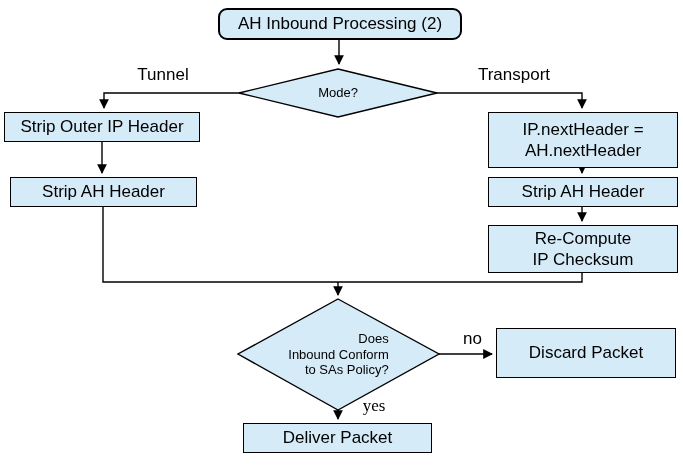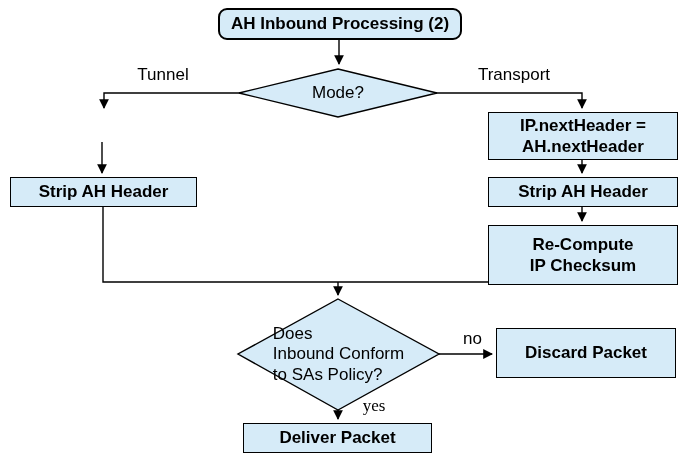--- a/index.html
+++ b/index.html
@@ -13,26 +13,26 @@
   }
   svg.wires { position: absolute; left: 0; top: 0; width: 683px; height: 468px; }
   .wire  { stroke: var(--connector, #000); stroke-width: 1.4; fill: none; }
   .shape { fill: var(--node-fill, #d6ebf8); stroke: var(--node-border, #000); stroke-width: 1.4; }
   .node {
     position: absolute; box-sizing: border-box;
     background: var(--node-fill, #d6ebf8);
     border: 1px solid var(--node-border, #000);
     display: flex; align-items: center; justify-content: center;
     text-align: center; white-space: pre-line;
-    font-size: 17px; line-height: 1.24; font-weight: bold;
+    font-size: 17px; line-height: 1.24;
   }
   .node.rounded { border-radius: 9px; border-width: 2px; }
   .dlabel {
     position: absolute; display: flex; align-items: center; justify-content: center;
-    text-align: left; white-space: pre-line; font-size: 17px; line-height: 1.2;
+    text-align: right; white-space: pre-line; font-size: 13px; line-height: 1.2;
   }
   .elabel { position: absolute; font-size: 17px; text-align: center; line-height: 1.1; }
 </style>
 </head>
 <body>
 
 <div class="stage">
 
   <svg class="wires" viewBox="0 0 683 468">
     <defs>
@@ -60,29 +60,30 @@
   </svg>
 
   <div class="node rounded" style="left:218px; top:8px; width:244px; height:32px;">AH Inbound Processing (2)</div>
 
   <div class="dlabel" style="left:239px; top:69px; width:198px; height:48px;">Mode?</div>
 
   <div class="elabel" style="left:466px; top:66px; width:96px;">Transport</div>
 
   <div class="elabel" style="left:116px; top:66px; width:94px;">Tunnel</div>
 
+  <div class="node" style="left:4px; top:112px; width:196px; height:30px;">Strip Outer IP Header</div>
 
   <div class="node" style="left:10px; top:177px; width:187px; height:30px;">Strip AH Header</div>
 
-  <div class="node" style="left:488px; top:112px; width:190px; height:48px;">IP.nextHeader =
+  <div class="node" style="left:488px; top:112px; width:190px; height:56px;">IP.nextHeader =
 AH.nextHeader</div>
 
   <div class="node" style="left:488px; top:177px; width:190px; height:30px;">Strip AH Header</div>
 
-  <div class="node" style="left:488px; top:225px; width:190px; height:60px;">Re-Compute
+  <div class="node" style="left:488px; top:225px; width:190px; height:48px;">Re-Compute
 IP Checksum</div>
 
   <div class="dlabel" style="left:238px; top:299px; width:201px; height:111px;">Does
 Inbound Conform
 to SAs Policy?</div>
 
   <div class="elabel" style="left:442px; top:330px; width:40px;text-align:right;">no</div>
 
   <div class="elabel" style="left:352px; top:397px; width:44px;font-family:Liberation Serif, serif;">yes</div>
 

